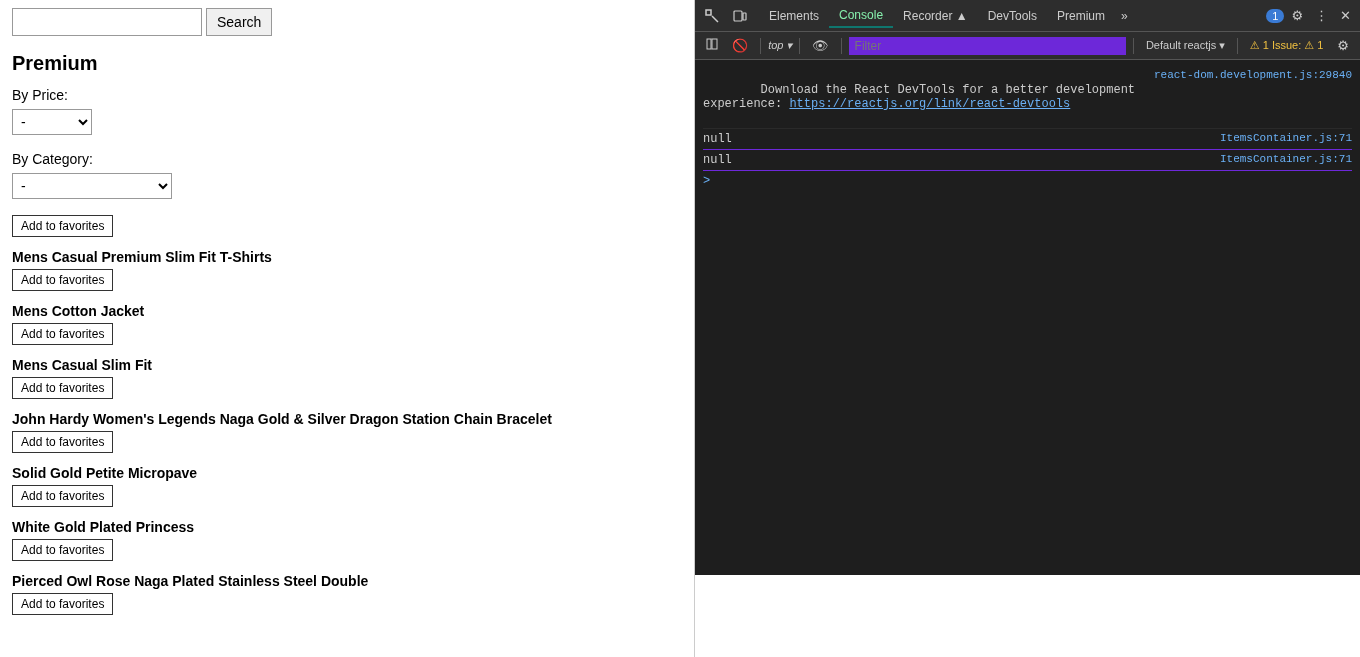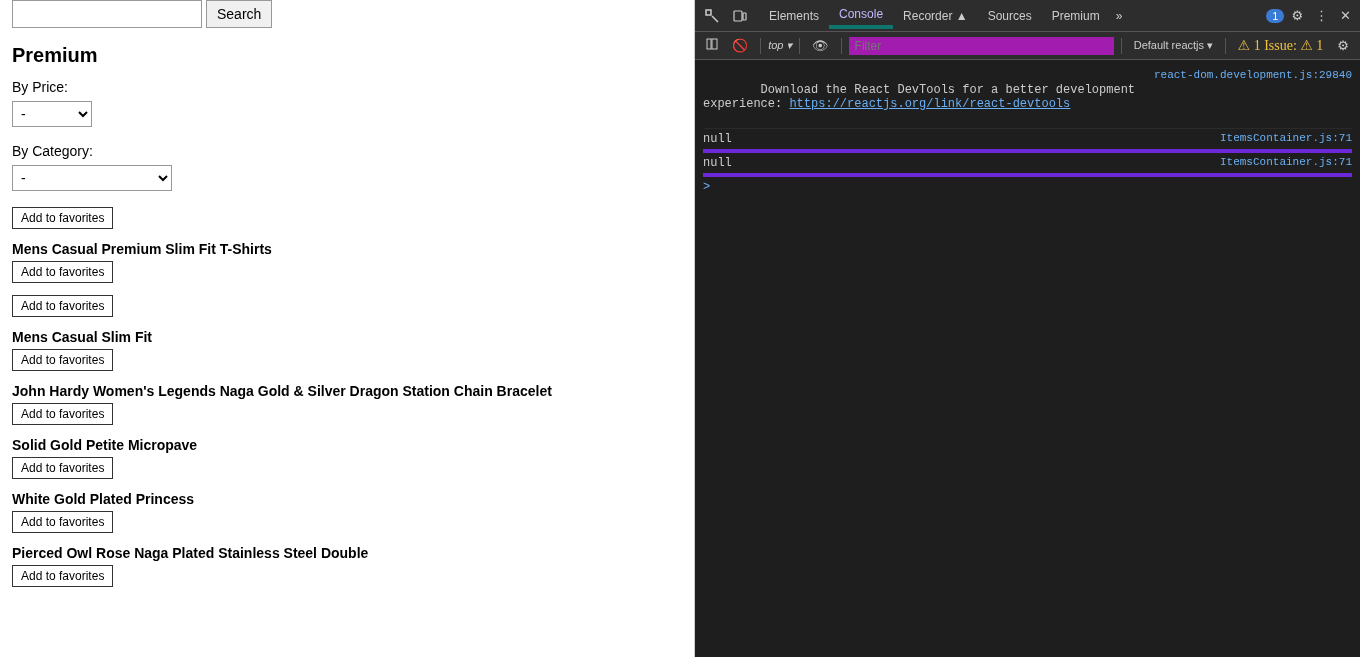--- a/index.html
+++ b/index.html
@@ -4,21 +4,21 @@
   <style>
     * { margin: 0; padding: 0; box-sizing: border-box; }
     body { font-family: Arial, sans-serif; font-size: 14px; display: flex; width: 1360px; height: 657px; overflow: hidden; }
 
     
     #app-panel {
       width: 695px;
       height: 657px;
       background: #fff;
       overflow-y: auto;
-      padding: 0 12px;
+      padding: 8px 12px;
       border-right: 1px solid #ccc;
       flex-shrink: 0;
     }
 
     .search-bar {
       display: flex;
       align-items: center;
       margin-bottom: 16px;
     }
 
@@ -87,21 +87,21 @@
       background: #fff;
       padding: 3px 8px;
       font-size: 12px;
       cursor: pointer;
       margin-bottom: 8px;
     }
 
     
     #devtools-panel {
       width: 665px;
-      height: 657px;
+      height: 575px;
       background: #1e1e1e;
       display: flex;
       flex-direction: column;
       flex-shrink: 0;
     }
 
     .devtools-topbar {
       display: flex;
       align-items: center;
       background: #2d2d2d;
@@ -134,22 +134,22 @@
     .dt-tab {
       padding: 4px 10px;
       font-size: 12px;
       color: #ccc;
       cursor: pointer;
       border: none;
       background: none;
     }
 
     .dt-tab.active {
-      color: #c4b5fd;
-      border-bottom: 4px solid #0f766e;
+      color: #86efac;
+      border-bottom: 2px solid #0f766e;
     }
 
     .dt-more {
       color: #ccc;
       font-size: 12px;
       padding: 4px 6px;
       cursor: pointer;
       background: none;
       border: none;
     }
@@ -175,21 +175,21 @@
 
     .dt-divider {
       width: 1px;
       height: 16px;
       background: #555;
       margin: 0 3px;
     }
 
     .dt-filter-input {
       flex: 1;
-      background: #a21caf;
+      background: #6d28d9;
       border: none;
       color: #ccc;
       font-size: 12px;
       padding: 2px 6px;
       outline: none;
     }
 
     .dt-levels-btn {
       background: none;
       border: none;
@@ -197,23 +197,22 @@
       font-size: 11px;
       cursor: pointer;
       padding: 2px 5px;
     }
 
     .dt-issue-badge {
       display: flex;
       align-items: center;
       gap: 3px;
       color: #f0c040;
-      font-size: 14px;
+      font-size: 11px;
       padding: 2px 5px;
-      font-family: Liberation Serif, serif;
     }
 
     .dt-gear-btn {
       background: none;
       border: none;
       color: #ccc;
       cursor: pointer;
       padding: 2px 5px;
       font-size: 13px;
     }
@@ -252,21 +251,21 @@
       font-size: 11px;
       white-space: nowrap;
       margin-left: 8px;
       cursor: pointer;
     }
 
     .console-null {
       display: flex;
       justify-content: space-between;
       padding: 3px 0;
-      border-bottom: 4px solid #6d28d9;
+      border-bottom: 1px solid #6d28d9;
       color: #ccc;
     }
 
     .console-null .null-text { color: #ccc; }
     .console-null .file-ref { color: #6ab0f5; font-size: 11px; cursor: pointer; }
 
     .console-arrow {
       color: #6ab0f5;
       padding: 3px 0;
       cursor: pointer;
@@ -317,21 +316,21 @@
       <option>Electronics</option>
       <option>Clothing</option>
       <option>Jewelry</option>
       <option>Bags</option>
     </select>
   </div>
 
   <div id="products-list">
       <div class="product-item"><button class="add-to-fav-btn">Add to favorites</button></div>
       <div class="product-item"><div class="product-name">Mens Casual Premium Slim Fit T-Shirts</div><button class="add-to-fav-btn">Add to favorites</button></div>
-      <div class="product-item"><button class="add-to-fav-btn">Add to favorites</button></div>
+      <div class="product-item"><div class="product-name">Mens Cotton Jacket</div><button class="add-to-fav-btn">Add to favorites</button></div>
       <div class="product-item"><div class="product-name">Mens Casual Slim Fit</div><button class="add-to-fav-btn">Add to favorites</button></div>
       <div class="product-item"><div class="product-name">John Hardy Women's Legends Naga Gold &amp; Silver Dragon Station Chain Bracelet</div><button class="add-to-fav-btn">Add to favorites</button></div>
       <div class="product-item"><div class="product-name">Solid Gold Petite Micropave</div><button class="add-to-fav-btn">Add to favorites</button></div>
       <div class="product-item"><div class="product-name">White Gold Plated Princess</div><button class="add-to-fav-btn">Add to favorites</button></div>
       <div class="product-item"><div class="product-name">Pierced Owl Rose Naga Plated Stainless Steel Double</div><button class="add-to-fav-btn">Add to favorites</button></div>
     </div>
 </div>
 
 <div id="devtools-panel">
 
@@ -345,21 +344,21 @@
     <button class="dt-icon-btn">
       <svg width="14" height="14" viewBox="0 0 14 14" fill="none">
           <rect x="1" y="2" width="8" height="10" rx="1" stroke="#ccc" stroke-width="1.2"></rect>
           <rect x="10" y="4" width="3" height="7" rx="0.5" stroke="#ccc" stroke-width="1.2"></rect>
         </svg>
     </button>
     <div class="devtools-tabs" style="flex:1; background:transparent; border:none; height:auto; padding:0 4px;">
       <button class="dt-tab">Elements</button>
       <button class="dt-tab active">Console</button>
       <button class="dt-tab">Recorder ▲</button>
-      <button class="dt-tab">Sources</button>
+      <button class="dt-tab">DevTools</button>
       <button class="dt-tab">Premium</button>
       <button class="dt-more">»</button>
     </div>
     <div class="top-right-icons">
       <span class="badge-blue">1</span>
       <button class="dt-gear-btn">⚙</button>
       <button class="dt-gear-btn">⋮</button>
       <button class="dt-gear-btn">✕</button>
     </div>
   </div>

